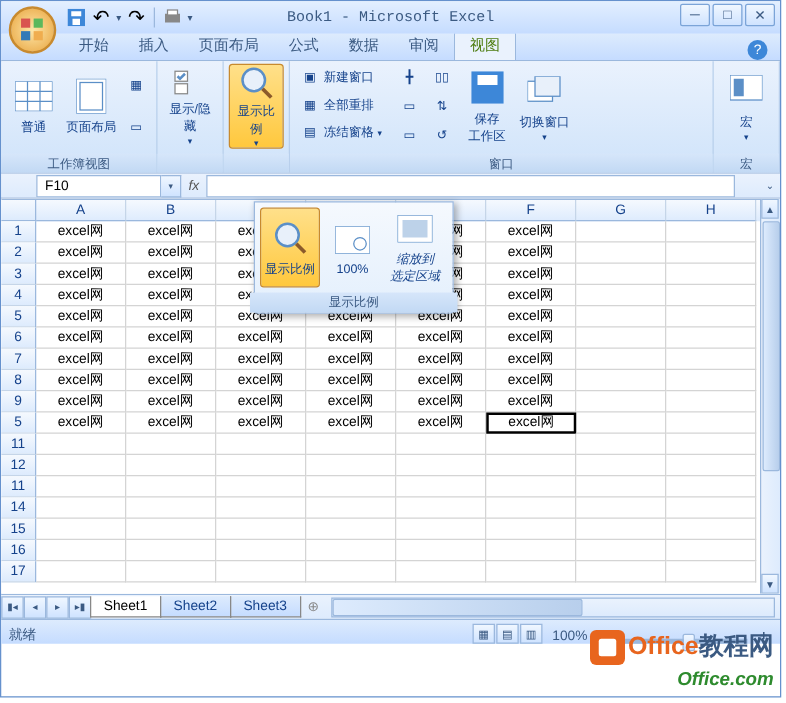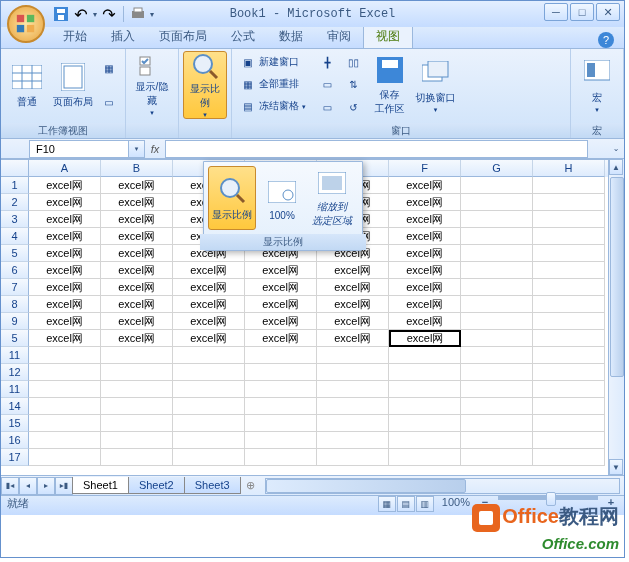--- a/index.html
+++ b/index.html
@@ -73,21 +73,21 @@
 .sheet-tabs-row { height: 20px; background:linear-gradient(#EAF2FD,#DDEBFD); display:flex; align-items:center; border-top:1px solid #9BB8DD; font-size:11px;}
 .sheet-nav { display:flex; gap:0;}
 .sheet-nav div{ width:18px; height:18px; border:1px solid #9BB8DD; display:flex; align-items:center; justify-content:center; font-size:8px; color:#3B5A82; background:linear-gradient(#F0F7FF,#CFE3FF);}
 .sheet-tab { padding:2px 10px; background:#fff; border:1px solid #888; border-top:none; margin-left:-1px; color:#000;}
 .sheet-tab.inactive { background:linear-gradient(#DDEBFD,#C5DCFF); color:#15428B;text-align:center;}
 .sheet-new { width:20px; text-align:center; color:#888;}
 .hscroll { flex:1; height:16px; margin:0 4px; background:linear-gradient(#EAF2FD,#DDEBFD); border:1px solid #9BB8DD; position:relative;}
 .hscroll .thumb{ width:200px; height:14px; background:linear-gradient(90deg,#DDEBFD,#B8CFEC); border:1px solid #9BB8DD; border-radius:2px;}
 
 
-.statusbar { height:20px; background:linear-gradient(#DDEBFD,#C5DCFF); display:flex; align-items:flex-start; font-size:11px; color:#3B5A82; padding:0 6px; border-top:1px solid #9BB8DD;}
+.statusbar { height:20px; background:linear-gradient(#DDEBFD,#C5DCFF); display:flex; align-items:flex-end; font-size:11px; color:#3B5A82; padding:0 6px; border-top:1px solid #9BB8DD;}
 .statusbar .views { margin-left:auto; display:flex; gap:1px;}
 .statusbar .views div{ width:18px; height:16px; border:1px solid #9BB8DD; background:linear-gradient(#F0F7FF,#CFE3FF); display:flex; align-items:center; justify-content:center; font-size:9px;}
 .zoom-pct { margin:0 8px;}
 .zoom-slider { width:100px; height:4px; background:#9BB8DD; position:relative; margin:0 6px;}
 .zoom-slider::before{ content:''; position:absolute; left:48px; top:-4px; width:8px; height:12px; background:linear-gradient(#F0F7FF,#CFE3FF); border:1px solid #9BB8DD; border-radius:2px;}
 .zoom-btn { width:14px; text-align:center; font-weight:bold;}
 
 
 .wm1 { position:absolute; right:10px; bottom:30px; font-size:20px; font-weight:bold; z-index:30;}
 .wm1 .o{ color:#E8651E;} .wm1 .t{color:#3B5A82;}

